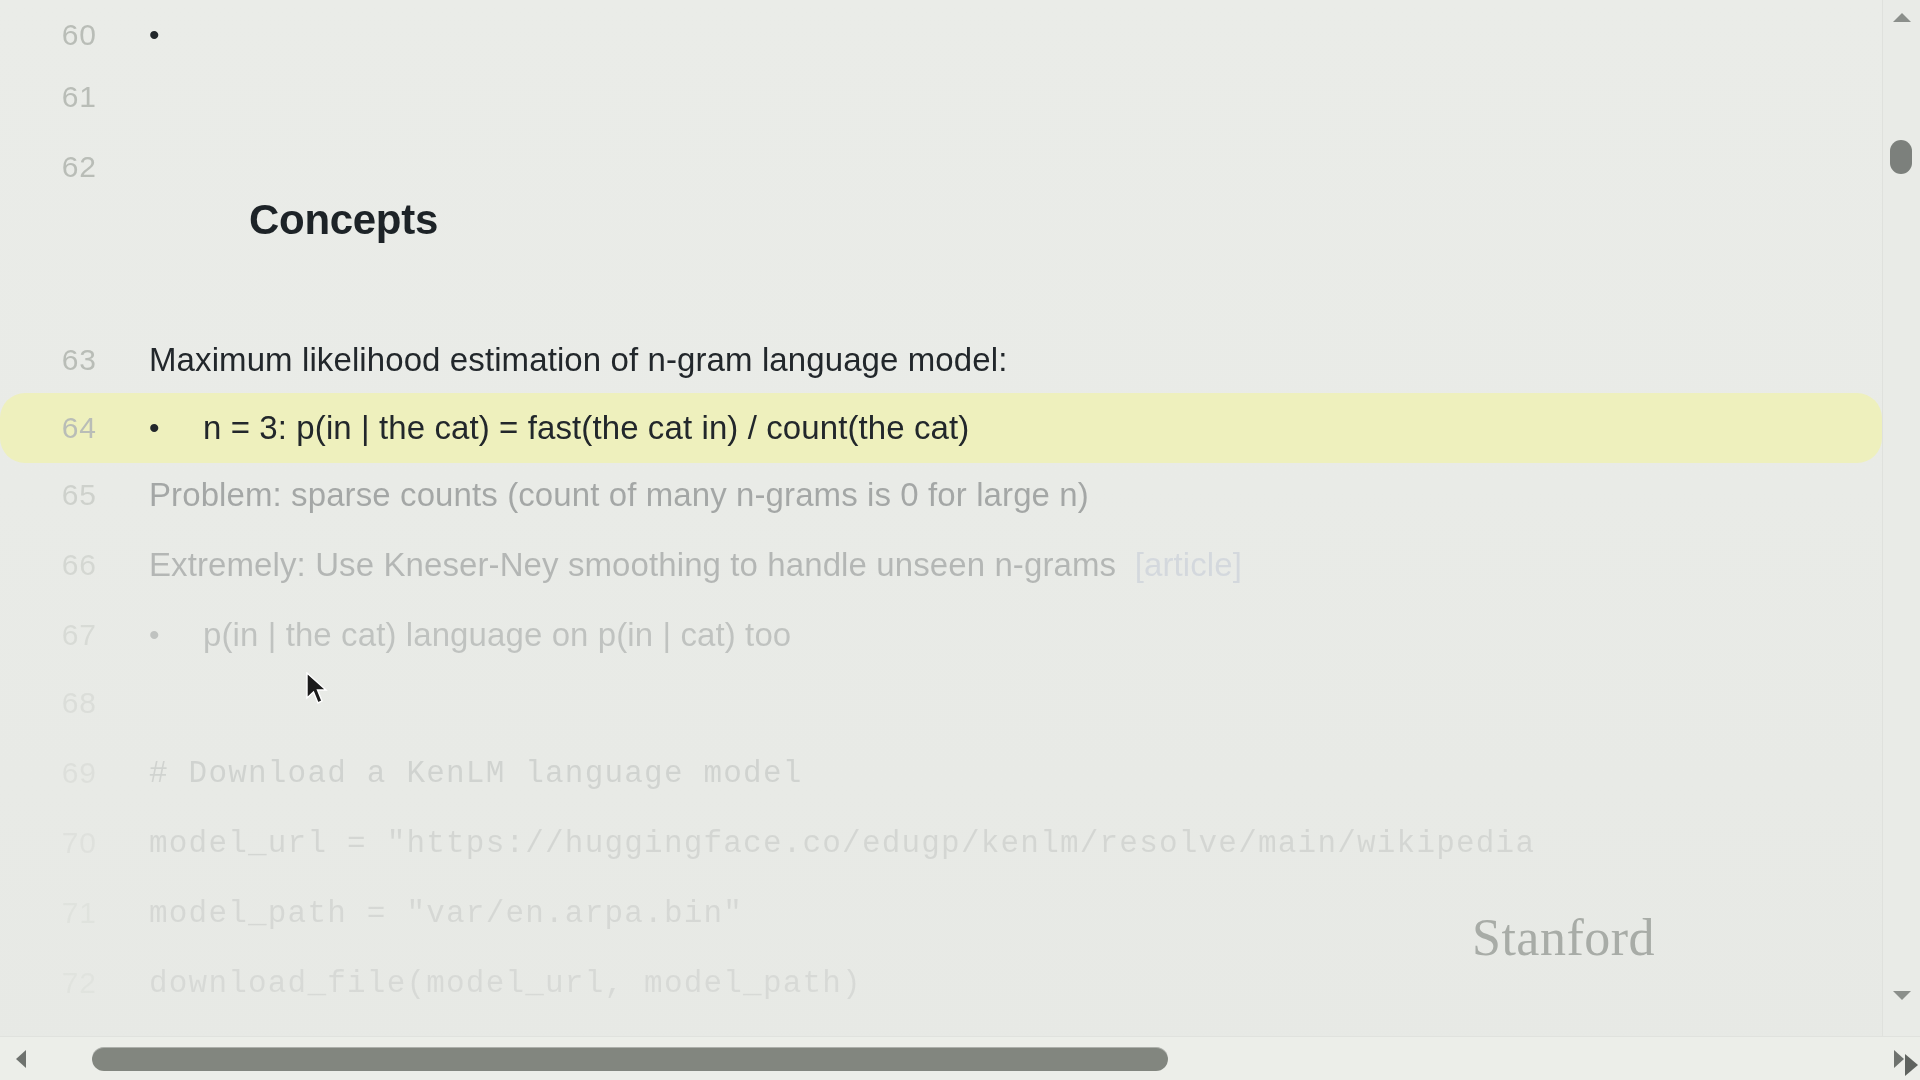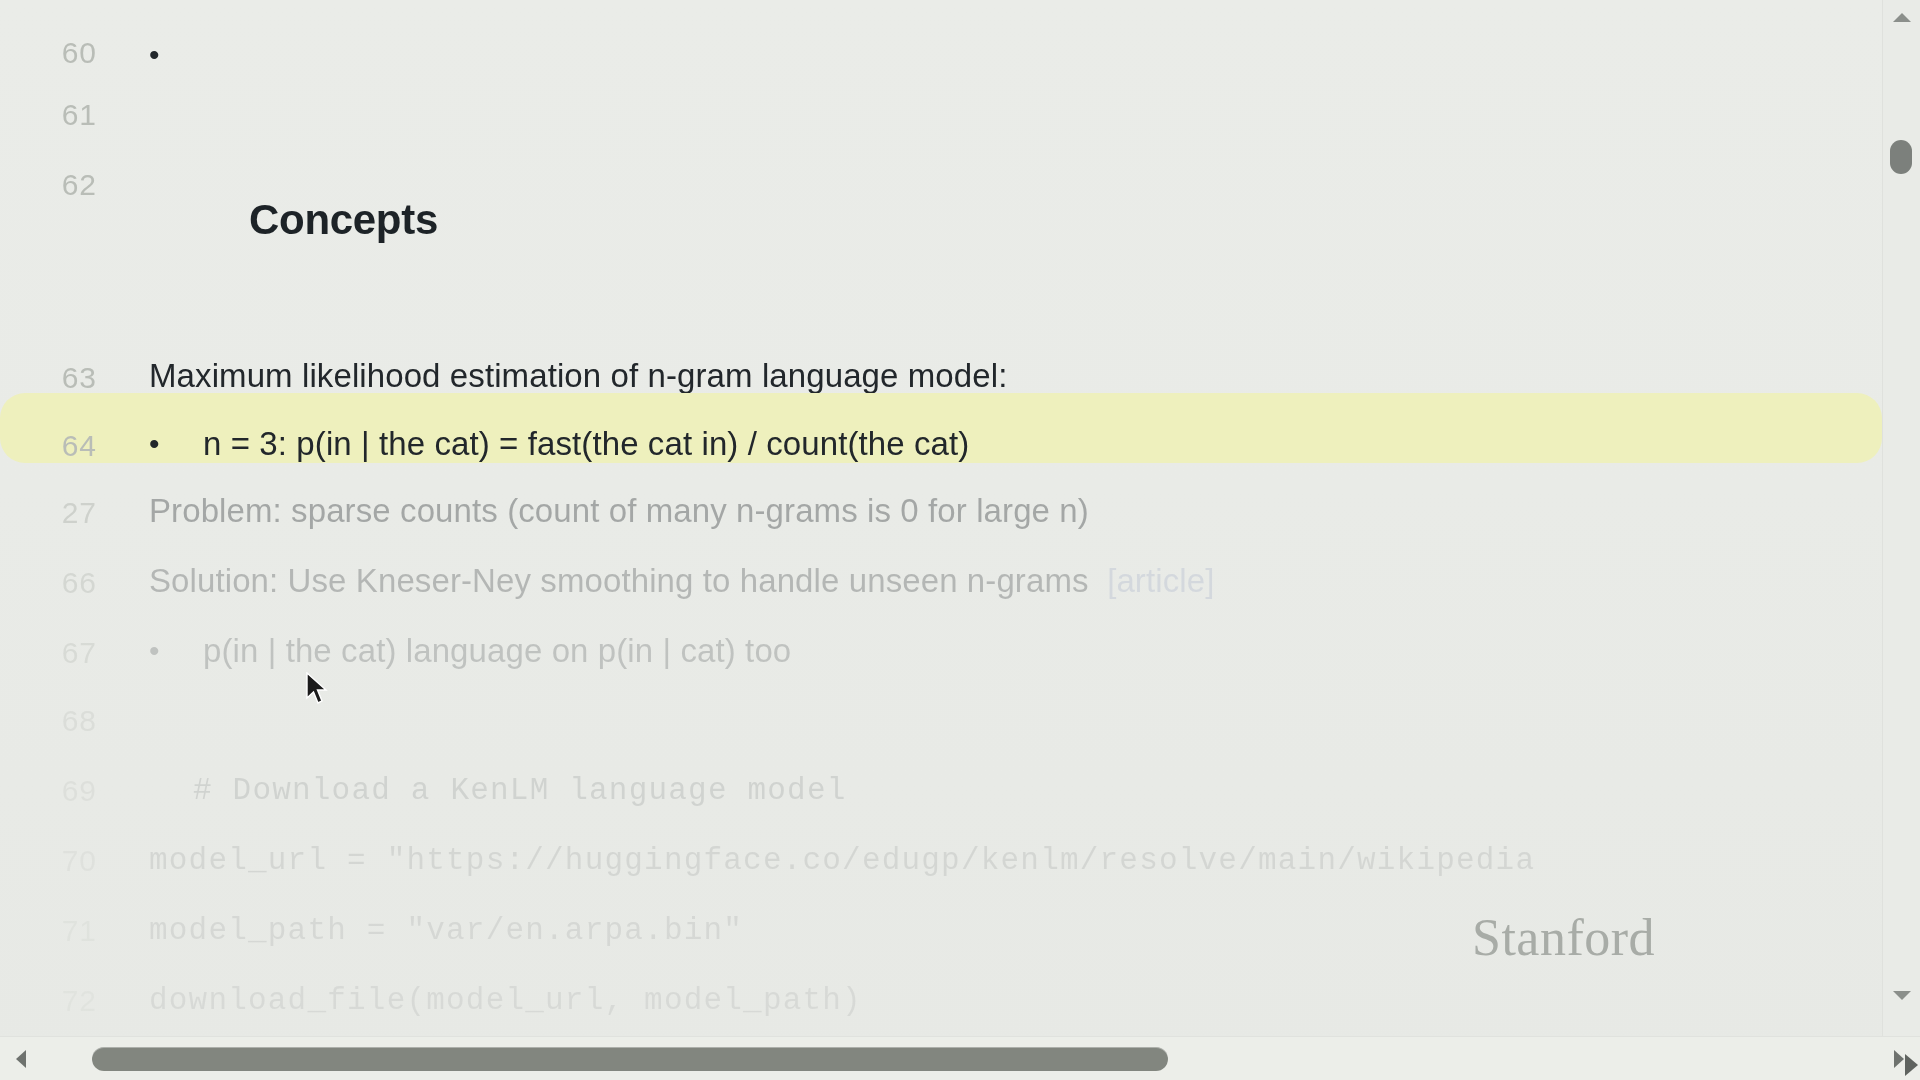--- a/index.html
+++ b/index.html
@@ -24,21 +24,21 @@
     width: 1882px; height: 1036px;
     overflow: hidden;
   }
 
   .line {
     position: absolute;
     left: 0;
     width: 1882px;
     height: 70px;
     display: flex;
-    align-items: flex-end;
+    align-items: center;
   }
 
   .line.highlighted {
     background: #eef0bd;
   }
 
   .gutter {
     width: 125px;
     flex: 0 0 125px;
     text-align: right;
@@ -237,47 +237,47 @@
         </div>
       </div>
       <div class="line highlighted" style="top: 393px; border-radius: 25px;">
         <div class="gutter">64</div>
         <div class="content fade-0">
           <span class="bullet">•</span>
           <span class="text body">n = 3: p(in | the cat) = fast(the cat in) / count(the cat)</span>
         </div>
       </div>
       <div class="line" style="top: 460px;">
-        <div class="gutter g-fade-1">27</div>
+        <div class="gutter g-fade-1">65</div>
         <div class="content fade-1">
           <span class="text body">Problem: sparse counts (count of many n-grams is 0 for large n)</span>
         </div>
       </div>
       <div class="line" style="top: 530px;">
         <div class="gutter g-fade-2">66</div>
         <div class="content fade-2">
-          <span class="text body">Solution: Use Kneser-Ney smoothing to handle unseen n-grams</span>
+          <span class="text body">Extremely: Use Kneser-Ney smoothing to handle unseen n-grams</span>
           <span class="text">&nbsp;&nbsp;</span>
           <span class="text link">[article]</span>
         </div>
       </div>
       <div class="line" style="top: 600px;">
         <div class="gutter g-fade-3">67</div>
         <div class="content fade-3">
           <span class="bullet">•</span>
           <span class="text body">p(in | the cat) language on p(in | cat) too</span>
         </div>
       </div>
       <div class="line" style="top: 668px;">
         <div class="gutter g-fade-4">68</div>
         <div class="content fade-4">
           <span class="text body"></span>
         </div>
       </div>
-      <div class="line" style="top: 738px; gap: 44px;">
+      <div class="line" style="top: 738px;">
         <div class="gutter g-fade-5">69</div>
         <div class="content fade-5">
           <span class="code"># Download a KenLM language model</span>
         </div>
       </div>
       <div class="line" style="top: 808px;">
         <div class="gutter g-fade-6">70</div>
         <div class="content fade-6">
           <span class="code">model_url = "https://huggingface.co/edugp/kenlm/resolve/main/wikipedia</span>
         </div>

